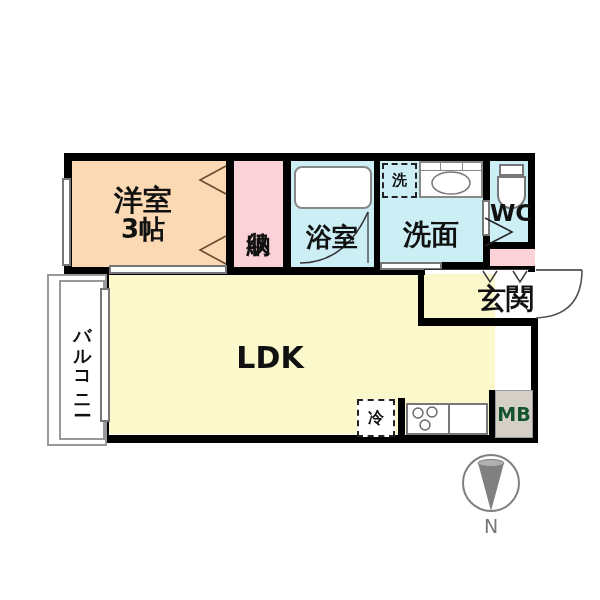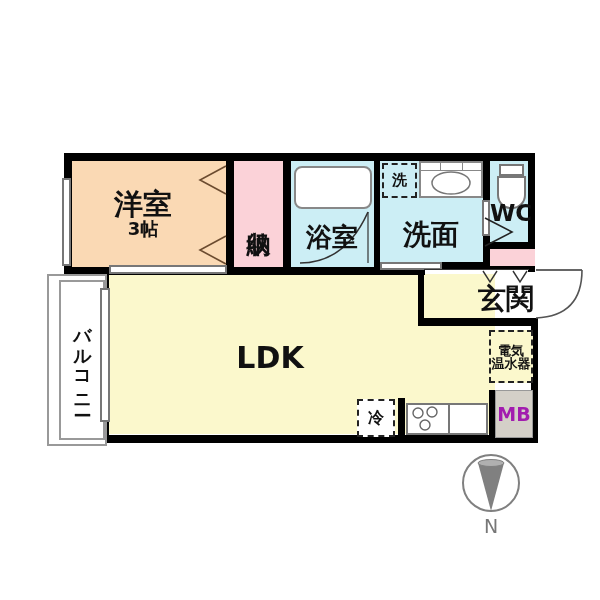--- a/index.html
+++ b/index.html
@@ -162,28 +162,24 @@
   <div class="boxline" style="left:499px; top:164px; width:25px; height:12px; border:2px solid #777777;"></div>
   <div class="boxline" style="left:497px; top:176px; width:29px; height:33px; border:2px solid #777777; border-radius:0 0 14px 14px;"></div>
 
   <div class="boxline" style="left:406px; top:403px; width:82px; height:32px; border:2px solid #777777;"></div>
   <div class="thinline" style="left:448px; top:403px; width:2px; height:32px; background:#777777;"></div>
 
   <div class="dashbox" style="left:357px; top:399px; width:38px; height:38px; font-size:16px; background:#ffffff;">
     <span>冷</span>
   </div>
 
-  <div class="dashbox" style="left:489px; top:330px; width:44px; height:53px; font-size:13px; flex-direction:column; background:#fbf8cc;">
-    <span>電気</span>
-    <span>温水器</span>
-  </div>
 
   <div class="boxline" style="left:495px; top:390px; width:38px; height:48px; background:#d4d0c8; border:1px solid #999999;
               display:flex; align-items:center; justify-content:center;">
-    <span style="font-size:19px; font-weight:bold; color:#a21caf;">MB</span>
+    <span style="font-size:19px; font-weight:bold; color:#14532d;">MB</span>
   </div>
 
   <div class="boxline" style="left:62px; top:178px; width:9px; height:88px; border:2px solid #777777; background:#ffffff;"></div>
 
   <div class="boxline" style="left:100px; top:288px; width:10px; height:134px; border:2px solid #777777; background:#ffffff;"></div>
 
   <div class="boxline" style="left:109px; top:265px; width:118px; height:9px; border:2px solid #777777; background:#ffffff;"></div>
 
   <div class="boxline" style="left:380px; top:262px; width:62px; height:8px; border:2px solid #777777; background:#ffffff;"></div>
 
@@ -213,21 +209,21 @@
 
     <ellipse cx="451" cy="183" rx="19" ry="11" fill="none" stroke="#777777" stroke-width="1.5"></ellipse>
 
     <circle cx="491" cy="483" r="28" fill="none" stroke="#808080" stroke-width="2"></circle>
     <path d="M 478 463 L 504 463 L 491 511 Z" fill="#808080" stroke="none"></path>
     <ellipse cx="491" cy="463" rx="13" ry="3.5" fill="#b0b0b0" stroke="#808080" stroke-width="1"></ellipse>
   </svg>
 
   <div class="label" style="left:76px; top:172px; width:134px; height:84px; font-size:29px; flex-direction:column;">
     <span>洋室</span>
-    <span style="font-size:18px;text-align:center;">3帖</span>
+    <span style="font-size:26px;text-align:center;">3帖</span>
   </div>
 
   <div class="label vertical" style="left:238px; top:178px; width:40px; height:72px; font-size:24px;">
     <span>収納</span>
   </div>
 
   <div class="label" style="left:383px; top:212px; width:96px; height:46px; font-size:28px;">
     <span>洗面</span>
   </div>
 

